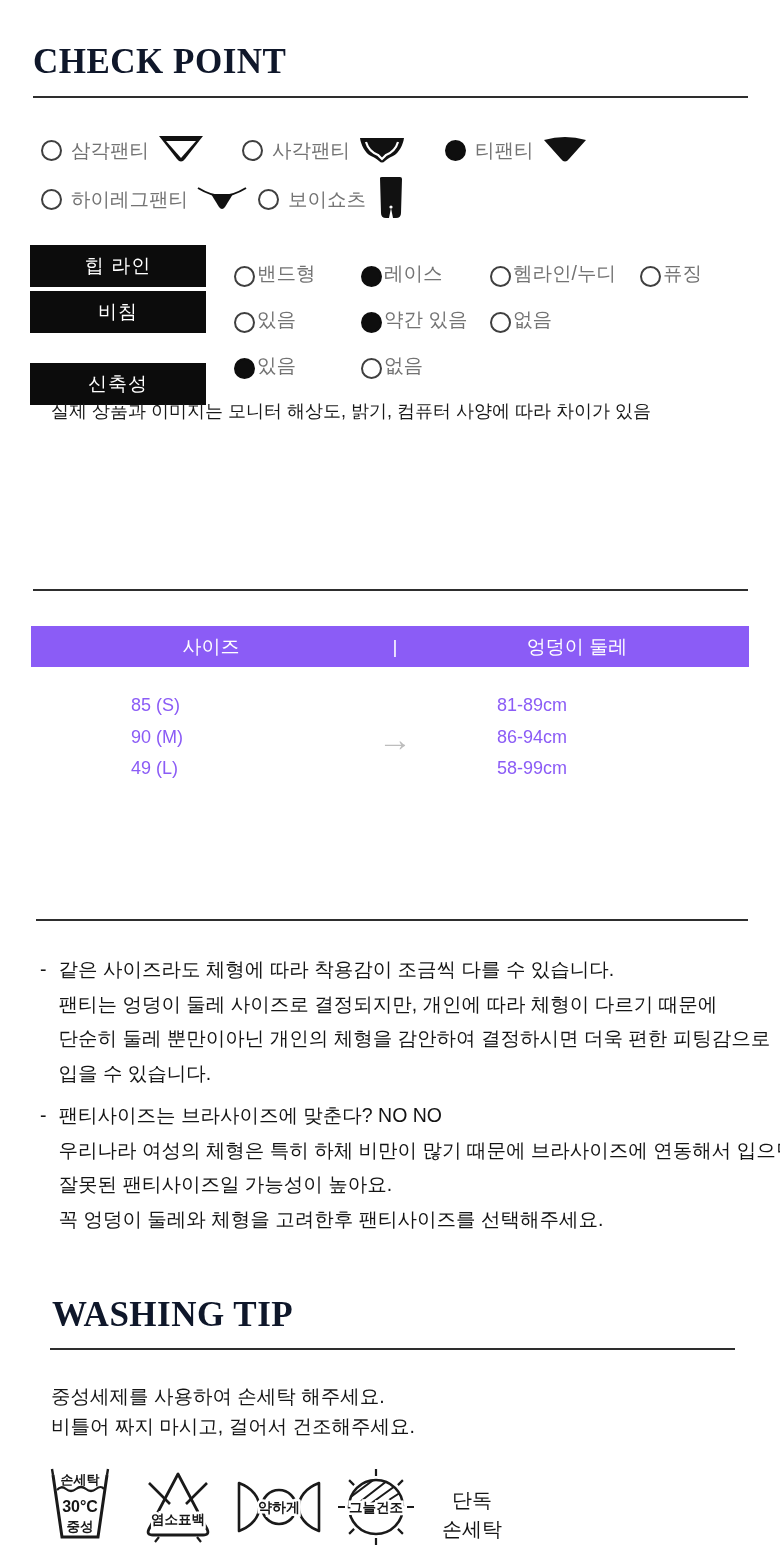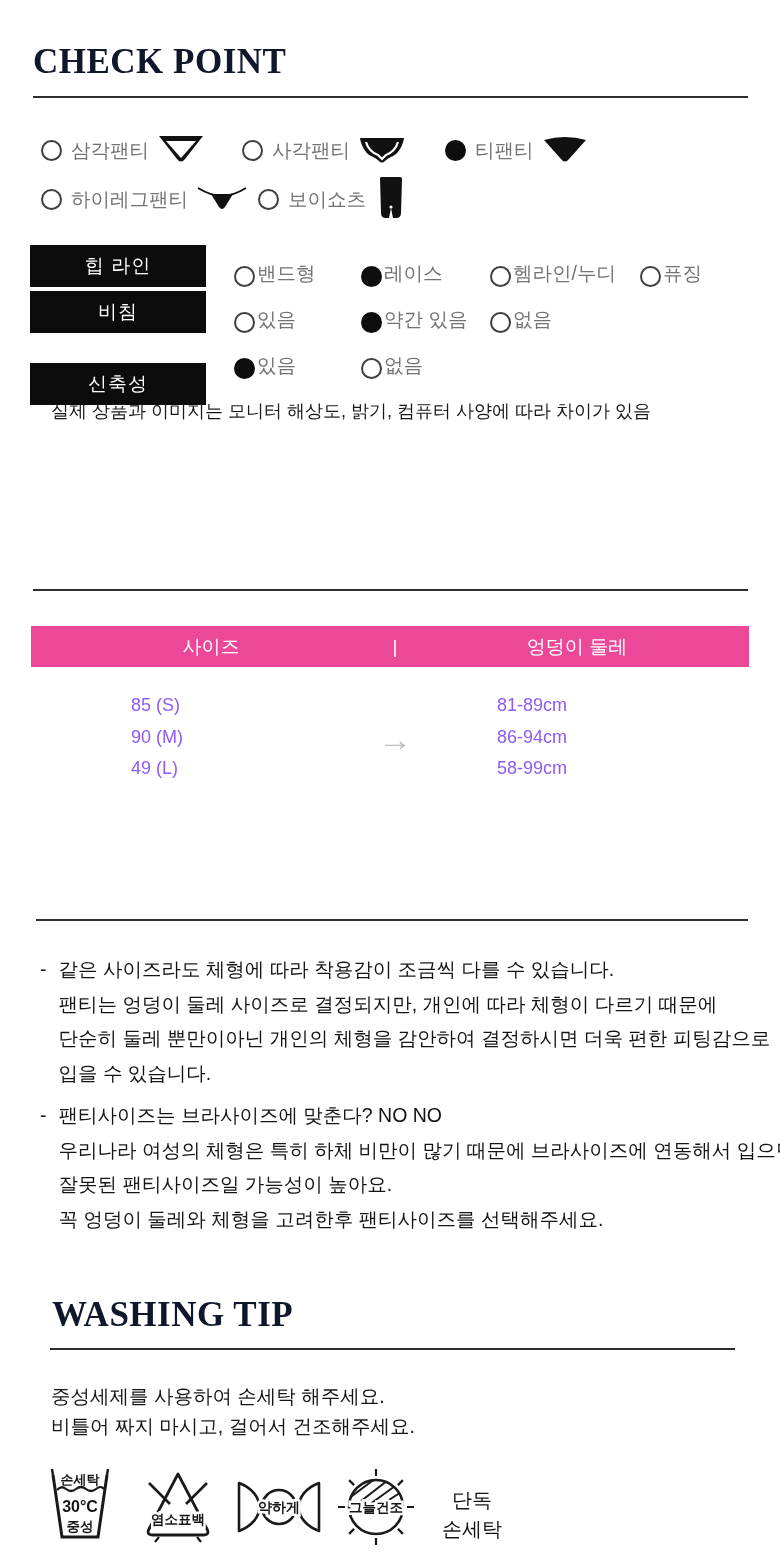--- a/index.html
+++ b/index.html
@@ -14,21 +14,21 @@
   .radio{width:21px;height:21px;border:2px solid #3f3f3f;border-radius:50%;
          box-sizing:border-box;flex:0 0 auto;background:#fff;}
   .radio.filled{background:#0e0e0e;border-color:#0e0e0e;}
   .lbl{font-size:19.5px;color:#737373;}
   
   .attr-box{position:absolute;left:30px;width:176px;height:42px;background:#0c0c0c;color:#ffffff;
             display:flex;align-items:center;justify-content:center;font-size:19px;letter-spacing:1px;}
   .ropt{position:absolute;display:flex;align-items:flex-end;gap:2px;height:42px;white-space:nowrap;}
   .note{position:absolute;font-size:18px;color:#181818;white-space:nowrap;}
   
-  .bar{position:absolute;left:31px;top:626px;width:718px;height:41px;background:#ec4899;color:#fff;font-size:19px;}
+  .bar{position:absolute;left:31px;top:626px;width:718px;height:41px;background:#8b5cf6;color:#fff;font-size:19px;}
   .bar span{position:absolute;top:0;height:41px;display:flex;align-items:center;justify-content:center;}
   .cell{position:absolute;width:160px;text-align:left;font-size:18px;color:#8b5cf6;white-space:nowrap;}
   .arrow{position:absolute;font-size:34px;color:#bdbdbd;line-height:1;}
   
   .tip{position:absolute;display:flex;gap:12px;font-size:19.5px;line-height:34.5px;color:#141414;}
   .tip .dash{flex:0 0 auto;}
   .tip .tline{white-space:nowrap;}
   
   .wash-line{position:absolute;font-size:19.5px;line-height:30px;color:#141414;white-space:nowrap;}
   .wash-icon{position:absolute;}

